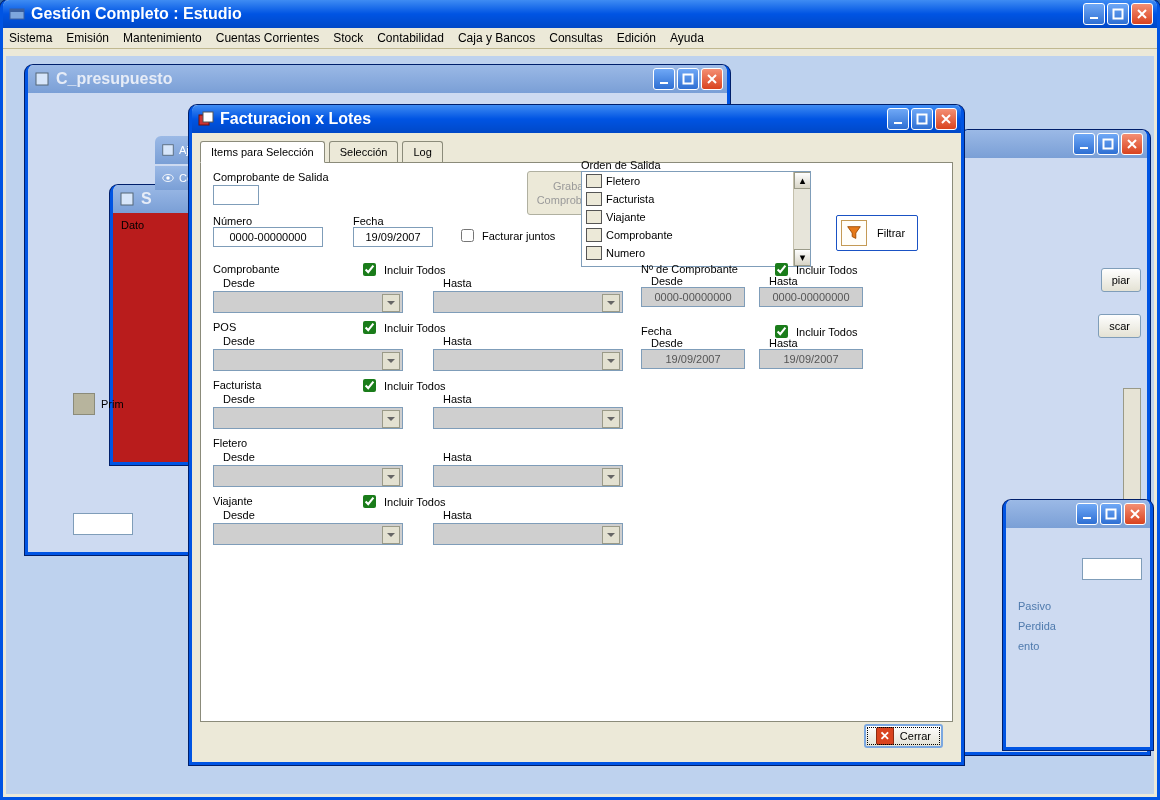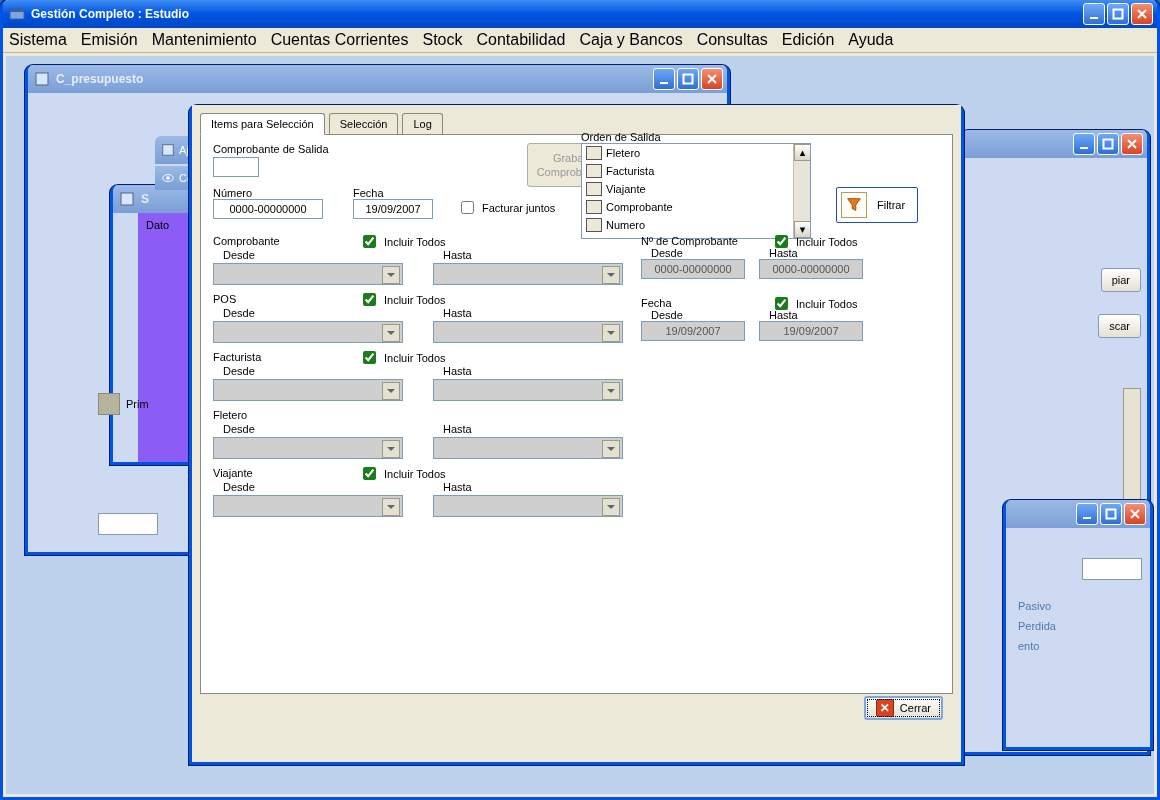--- a/index.html
+++ b/index.html
@@ -22,42 +22,42 @@
     background: #ece9d8;
     box-shadow: 0 0 0 1px #001f6b;
   }
   .window.blue-body { background: #cddaf1; } 
   .titlebar {
     height: 28px;
     background: linear-gradient(to bottom,#3f8cf3,#0054e3 50%,#0048c7);
     border-radius: 6px 6px 0 0;
     display: flex; align-items: center;
     padding: 0 4px 0 6px;
-    color: #fff; font-weight: bold; font-size: 12px;
+    color: #fff; font-weight: bold; font-size: 16px;
   }
   .titlebar.inactive { background: linear-gradient(to bottom,#9bb9e6,#7a9fd6); color:#e6ecf7; }
   .titlebar .icon { width:16px; height:16px; margin-right:6px; flex:none; }
   .titlebar .title { flex: 1; white-space: nowrap; overflow: hidden; }
   .winbtns { display:flex; gap:2px; }
   .winbtn {
     width:22px; height:22px;
     border:1px solid #fff; border-radius:3px;
     display:flex; align-items:center; justify-content:center;
     font-weight:bold; font-family:Arial; font-size:12px;
     cursor:default;
     background: linear-gradient(to bottom,#6fa8f6,#2e6fd3);
   }
   .winbtn.close { background: linear-gradient(to bottom,#f48f74,#d9431f); }
   .winbtn svg { width:12px;height:12px; }
 
   .menubar {
     background:#ece9d8; padding:3px 6px;
     display:flex; gap:14px;
     border-bottom:1px solid #c0b890;
-    font-size:16px;
+    font-size:12px;
   }
   .menubar span { cursor:default; }
 
   
   #win-main { left:0; top:0; width:1160px; height:800px; border-radius:8px 8px 0 0;}
   #win-presupuesto { left:25px; top:65px; width:705px; height:490px; }
   #win-s           { left:110px; top:185px; width:90px; height:280px; }
   #win-lotes       { left:189px; top:105px; width:775px; height:660px; }
 
   
@@ -242,21 +242,21 @@
   <div class="client" style="background:#cddaf1;"></div>
 </div>
 
 <div id="win-s" class="window blue-body">
   <div class="titlebar inactive">
     <span class="icon"><svg viewBox="0 0 16 16">
           <rect x="2" y="2" width="12" height="12" fill="#d7e6fa" stroke="#567"></rect>
         </svg></span>
     <span class="title">S</span>
   </div>
-  <div class="client" style="background:#8b5cf6;margin-left:25px;">
+  <div class="client" style="background:#b91c1c;">
     <div style="position:absolute;left:8px;top:6px;">Dato</div>
     <div style="position:absolute;left:-40px;top:180px;display:flex;align-items:center;">
       <div style="width:22px;height:22px;background:#b7b49d;border:1px solid #8b8b7a;margin-right:6px;"></div>
       <span>Prim</span>
     </div>
     <input class="field" style="position: absolute; left: -40px; top: 300px; width: 60px; height: 22px; background: rgb(255, 255, 255);">
   </div>
 </div>
 
 <div style="position:absolute; left:960px; top:130px; width:190px; height:625px;">
@@ -337,20 +337,46 @@
 </div>
 <div style="position:absolute;left:155px;top:166px;width:60px;height:24px;background:linear-gradient(to bottom,#9bb9e6,#7a9fd6);color:#fff;display:flex;align-items:center;padding-left:6px;gap:4px;">
   <svg width="14" height="14" viewBox="0 0 16 16">
       <ellipse cx="8" cy="8" rx="6" ry="4" fill="none" stroke="#fff"></ellipse>
       <circle cx="8" cy="8" r="2" fill="#fff"></circle>
     </svg>
   <span>Co</span>
 </div>
 
 <div id="win-lotes" class="window">
+  <div class="titlebar">
+    <span class="icon">
+      <svg viewBox="0 0 16 16">
+          <rect x="1" y="4" width="10" height="10" fill="#c33" stroke="#611"></rect>
+          <rect x="5" y="1" width="10" height="10" fill="#fff" stroke="#555"></rect>
+        </svg>
+    </span>
+    <span class="title">Facturacion x Lotes</span>
+    <div class="winbtns">
+      <div class="winbtn">
+          <svg viewBox="0 0 12 12">
+            <rect x="2" y="9" width="8" height="2" fill="#fff"></rect>
+          </svg>
+        </div>
+      <div class="winbtn">
+          <svg viewBox="0 0 12 12">
+            <rect x="1.5" y="1.5" width="9" height="9" fill="none" stroke="#fff" stroke-width="2"></rect>
+          </svg>
+        </div>
+      <div class="winbtn close">
+          <svg viewBox="0 0 12 12">
+            <path d="M2 2 L10 10 M10 2 L2 10" stroke="#fff" stroke-width="2"></path>
+          </svg>
+        </div>
+    </div>
+  </div>
   <div class="client">
     <div class="tabstrip">
       <div class="tab active">Items para Selección</div>
       <div class="tab">Selección</div>
       <div class="tab">Log</div>
     </div>
     <div class="tabbody">
 
       <div style="position:absolute;left:12px;top:8px;">
         <div class="lbl-bold">Comprobante de Salida</div>

